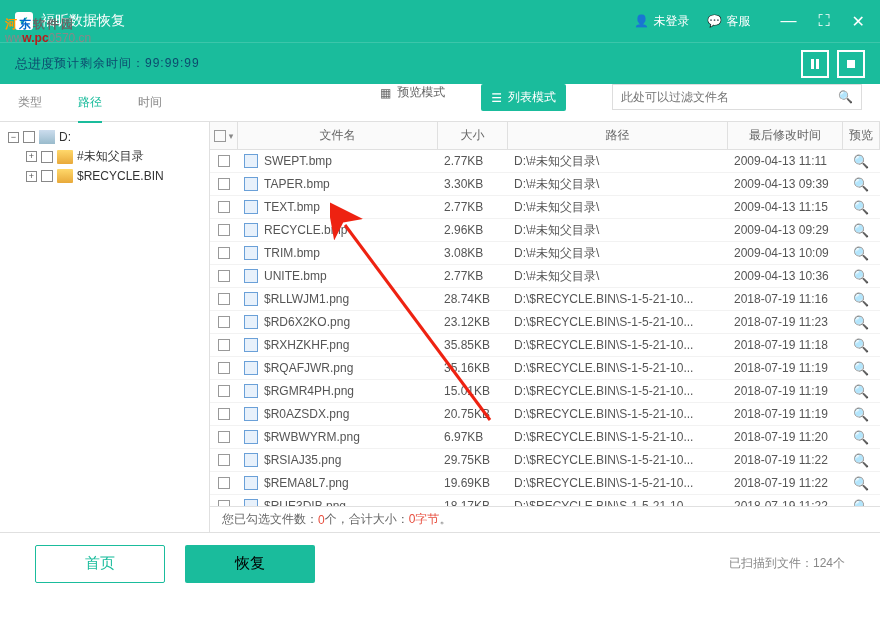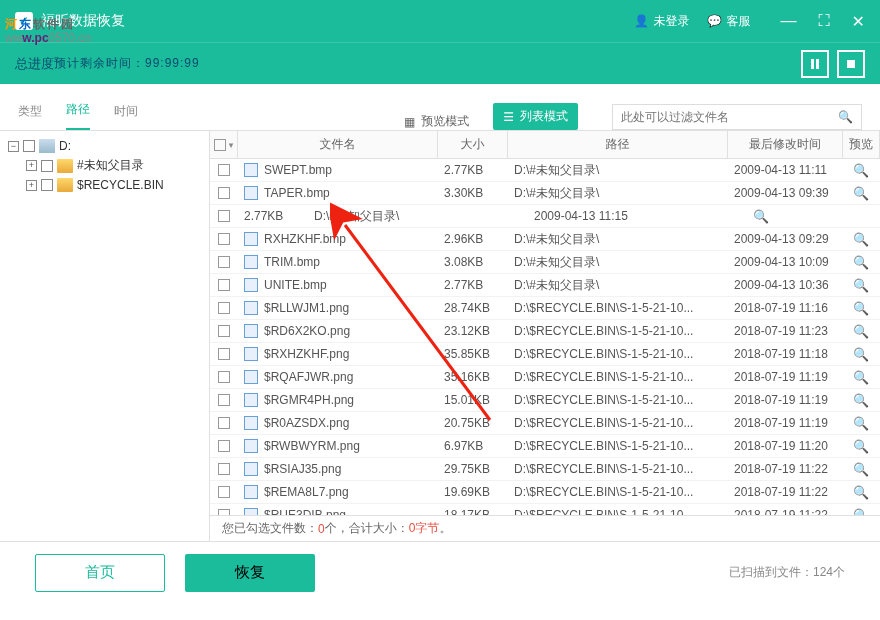--- a/index.html
+++ b/index.html
@@ -10,27 +10,27 @@
 .titlebar .sp{flex:1}
 .titlebar .ctrl{display:flex;align-items:center;gap:18px}
 .titlebar .ctrl span{cursor:pointer;display:flex;align-items:center;gap:4px}
 .titlebar .win{display:flex;gap:22px;margin-left:30px}
 .titlebar .win span{cursor:pointer;font-size:16px}
 .watermark{position:absolute;top:8px;left:5px;z-index:10;pointer-events:none}
 .watermark .l1{font-size:22px;font-weight:bold;color:#666;letter-spacing:2px}
 .watermark .l1 .o1{color:#ff9900}
 .watermark .l1 .o2{color:#0066cc}
 .watermark .l2{font-size:11px;color:#888;margin-top:-3px}
-.watermark .l2 b{color:#701a75}
+.watermark .l2 b{color:#b91c1c}
 .progbar{height:42px;background:#1abc9c;display:flex;align-items:center;padding:0 15px;color:#0c4a6e;border-top:1px solid rgba(255,255,255,0.15)}
 .progbar .left{font-size:13px}
 .progbar .center{flex:1;text-align:left;font-size:13px;letter-spacing:1px}
 .progbar .btns{display:flex;gap:8px}
 .progbar .btn{width:28px;height:28px;border:2px solid #fff;display:flex;align-items:center;justify-content:center;cursor:pointer}
-.tabs-row{height:47px;border-bottom:1px solid #e0e0e0;display:flex;align-items:flex-end;padding:0 18px;gap:24px}
+.tabs-row{height:38px;border-bottom:1px solid #e0e0e0;display:flex;align-items:flex-start;padding:0 18px;gap:36px}
 .tabs-row .tab{color:#888;cursor:pointer;padding:10px 0}
 .tabs-row .tab.active{color:#1abc9c;border-bottom:2px solid #1abc9c}
 .tabs-row .sp{flex:1}
 .tabs-row .mode{display:flex;align-items:center;gap:6px;cursor:pointer;color:#666;font-size:12px}
 .tabs-row .mode.active{background:#1abc9c;color:#fff;padding:5px 10px;border-radius:2px}
 .tabs-row .filter{width:250px;height:26px;border:1px solid #ddd;padding:0 8px;color:#999;display:flex;align-items:center;margin-left:10px}
 .tabs-row .filter input{border:none;outline:none;flex:1;font-size:12px}
 .main{display:flex;height:410px}
 .tree{width:210px;border-right:1px solid #e0e0e0;padding:6px 8px;overflow:auto}
 .tree .node{display:flex;align-items:center;gap:4px;padding:2px 0;cursor:pointer}
@@ -202,34 +202,38 @@
           <div class="td c3">D:\#未知父目录\</div>
           <div class="td c4">2009-04-13  09:39</div>
           <div class="td c5">
             <span class="mag">🔍</span>
           </div>
         </div>
         <div class="tr">
           <div class="td c0">
             <span class="cb2"></span>
           </div>
+          <div class="td c1">
+            <span class="fico"></span>
+            <span>TEXT.bmp</span>
+          </div>
           <div class="td c2">2.77KB</div>
           <div class="td c3">D:\#未知父目录\</div>
           <div class="td c4">2009-04-13  11:15</div>
           <div class="td c5">
             <span class="mag">🔍</span>
           </div>
         </div>
         <div class="tr">
           <div class="td c0">
             <span class="cb2"></span>
           </div>
           <div class="td c1">
             <span class="fico"></span>
-            <span>RXHZKHF.bmp</span>
+            <span>RECYCLE.bmp</span>
           </div>
           <div class="td c2">2.96KB</div>
           <div class="td c3">D:\#未知父目录\</div>
           <div class="td c4">2009-04-13  09:29</div>
           <div class="td c5">
             <span class="mag">🔍</span>
           </div>
         </div>
         <div class="tr">
           <div class="td c0">

